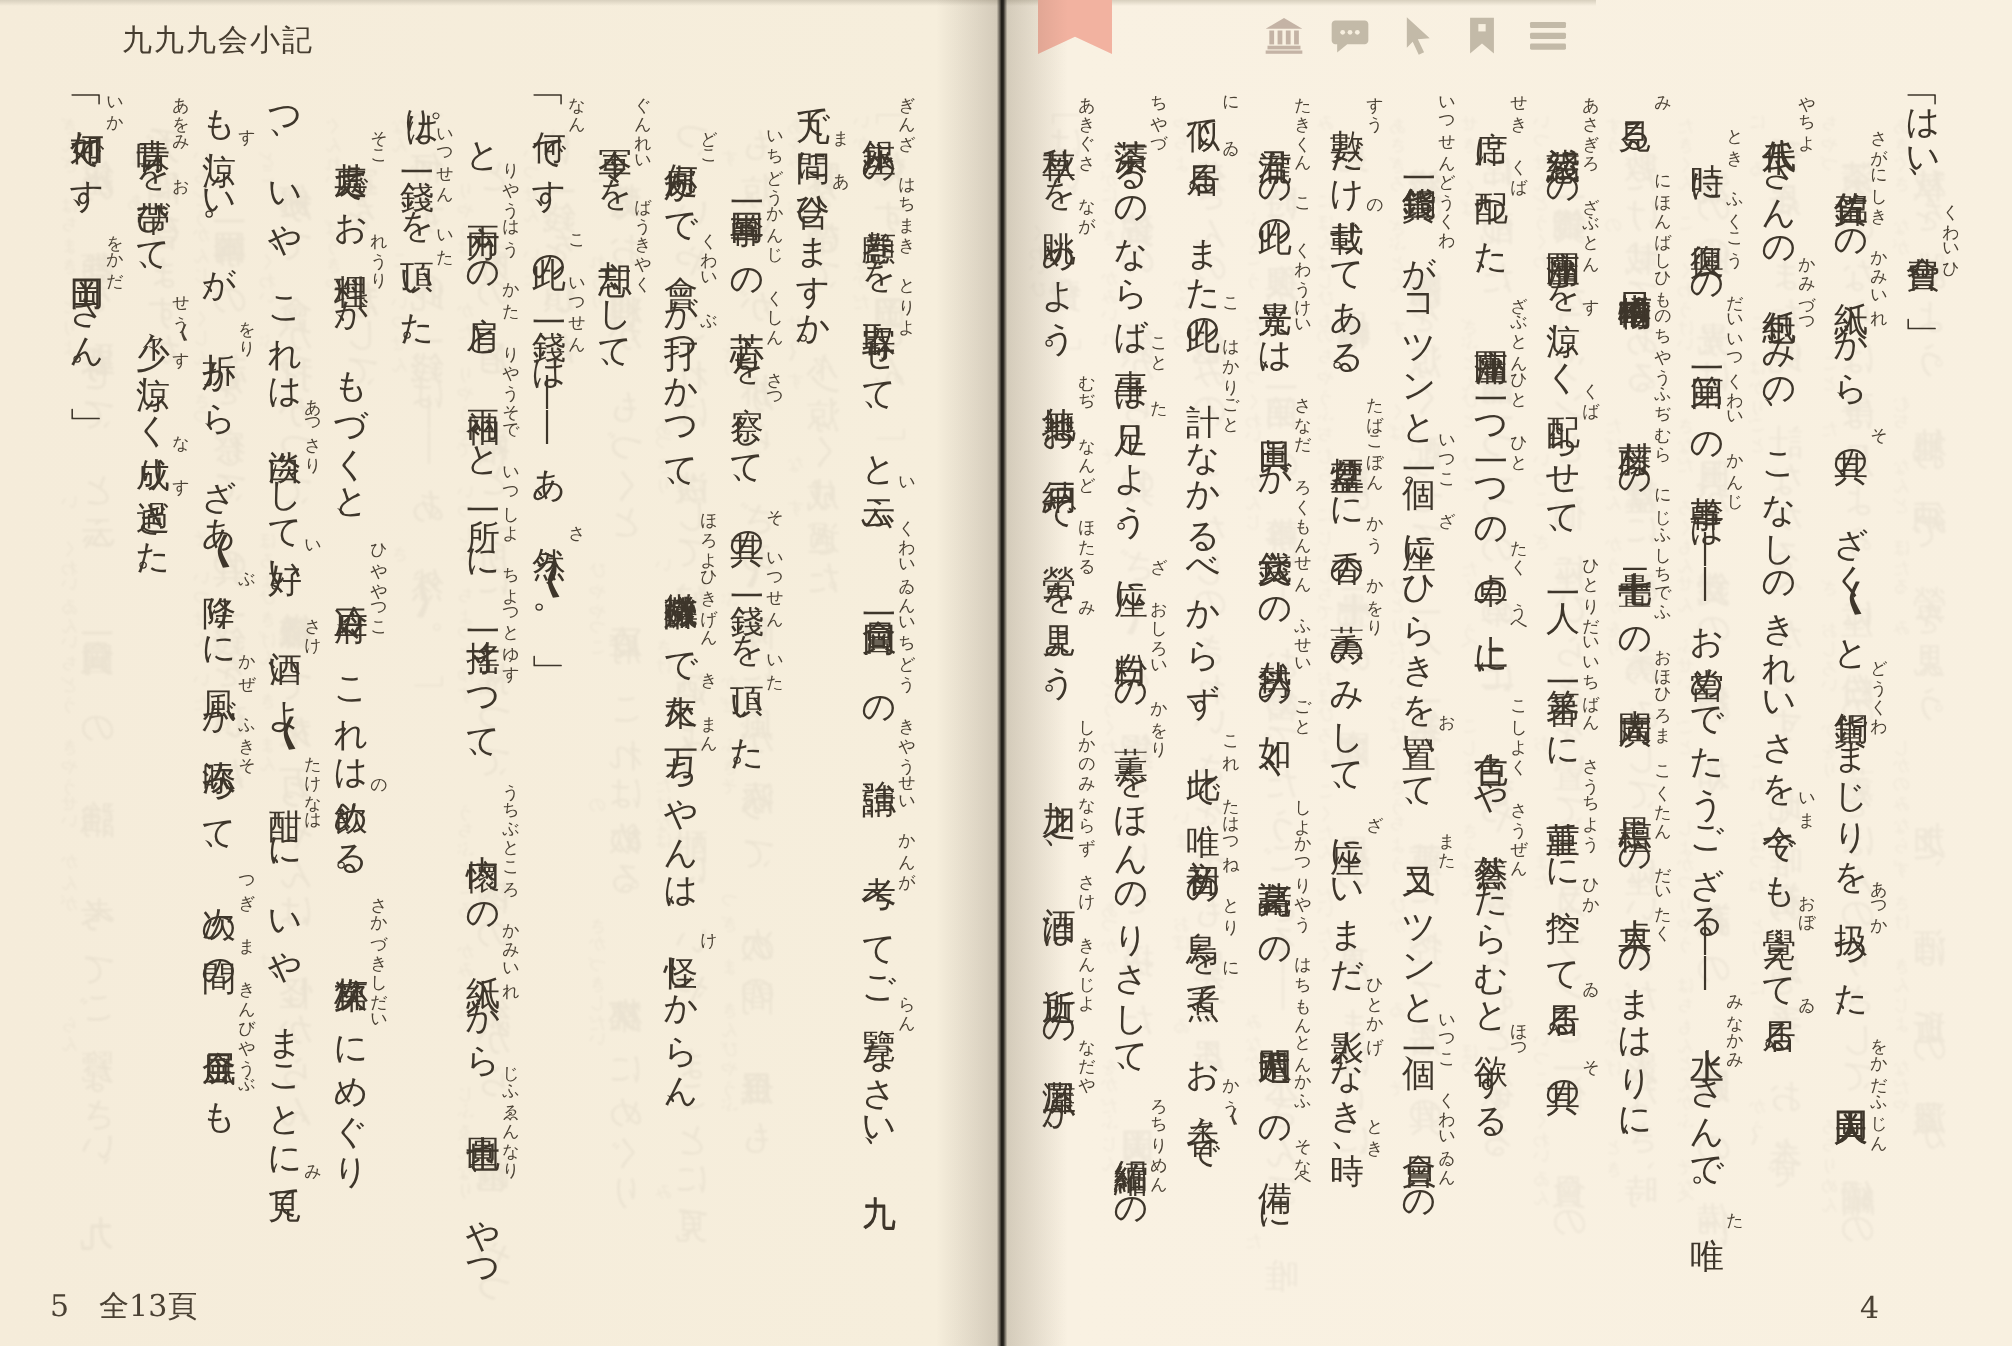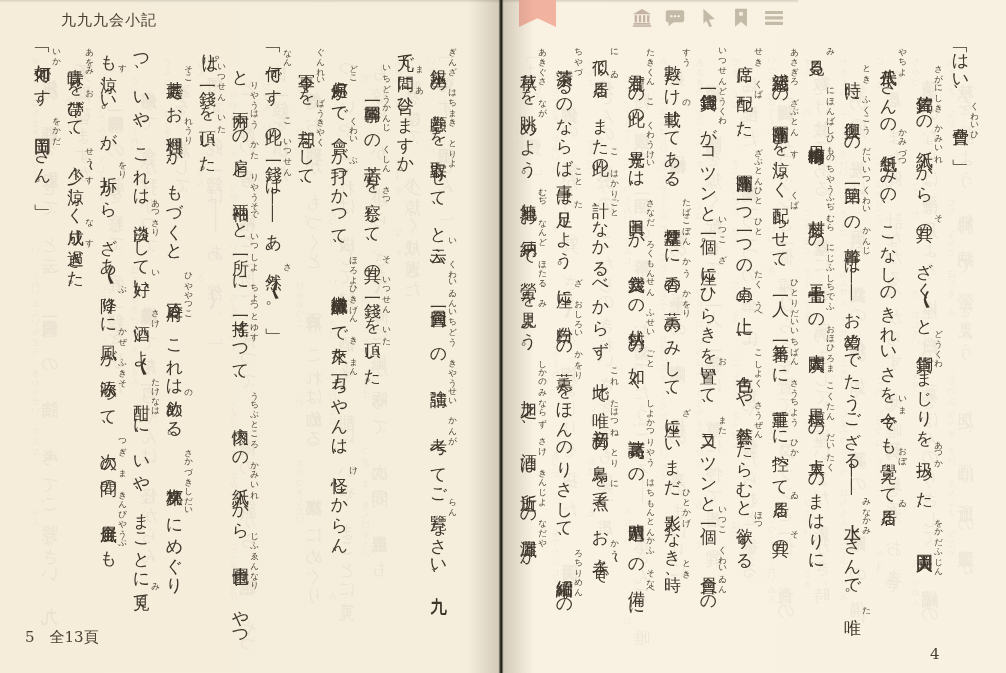--- a/index.html
+++ b/index.html
@@ -28,21 +28,21 @@
   .page-left .cols{gap:3px;}
   .ghost-cols{z-index:0;opacity:.05;transform:scaleX(-1);top:10px;pointer-events:none;filter:blur(.4px);}
   .col{
     writing-mode:vertical-rl;width:30px;height:604px;
     font-size:17px;line-height:30px;letter-spacing:.5px;color:#3e362b;
   }
   .col.indent{text-indent:17px;}
   ruby{ruby-align:center;}
   rt{font-size:8.5px;letter-spacing:0;color:#4a4134;}
   .pagenum{position:absolute;font-size:15px;color:#4a4134;z-index:2;}
-  .pn-left{left:25px;bottom:26px;text-align:center;}
+  .pn-left{left:25px;bottom:10px;text-align:center;}
   .pn-left .total{margin-left:15px;}
   .pn-right{left:930px;bottom:10px;}
 </style>
 </head>
 <body>
 
 <div class="screen">
   <div class="top-line"></div>
 
   <div class="book-title">九九九会小記</div>

